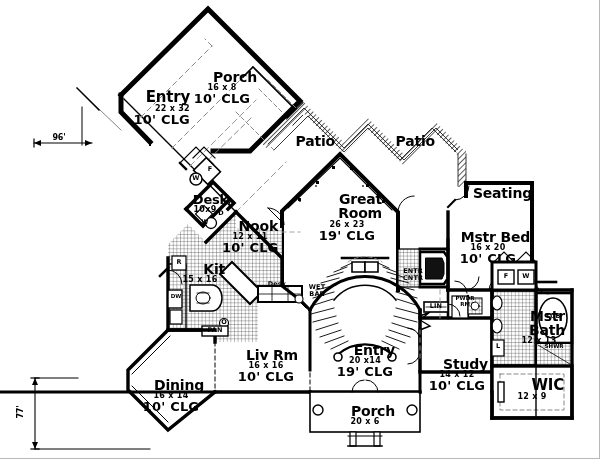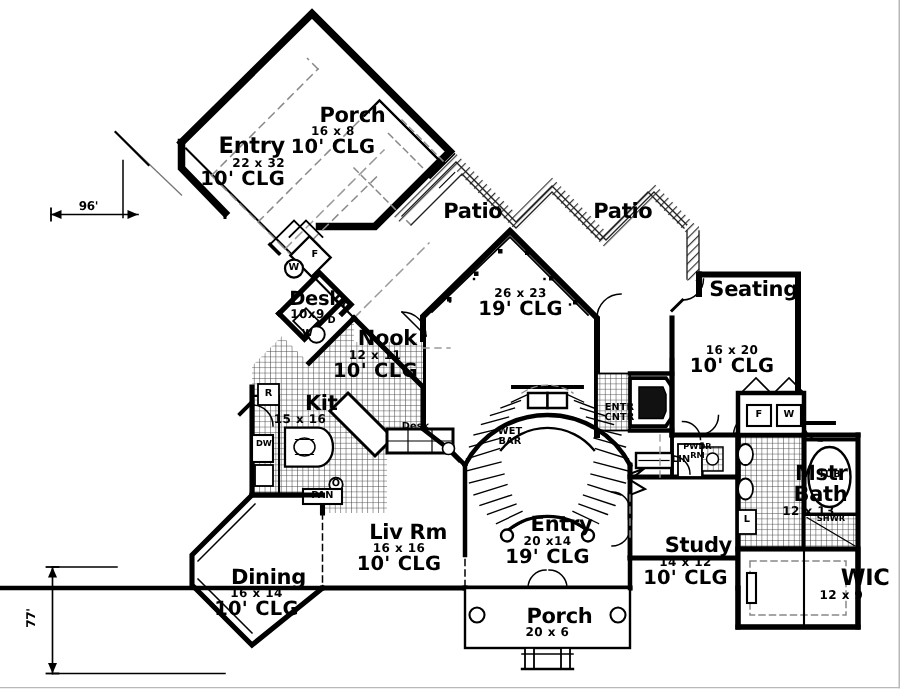--- a/index.html
+++ b/index.html
@@ -436,35 +436,37 @@
 
   <div class="lbl" style="left:175px;top:262px;width:50px;">
     <span class="stack rm-name">Kit</span>
     <span class="stack rm-dim">15 x 16</span>
   </div>
 
   <div class="lbl" style="left:312px;top:192px;width:70px;">
     <span class="stack rm-name">
       
     </span>
+    <span class="stack rm-name" style="line-height:1.02;">Great<br>Room</span>
     <span class="stack rm-dim">26 x 23</span>
     <span class="stack rm-sub">19' CLG</span>
   </div>
 
   <div class="lbl" style="left:446px;top:230px;width:84px;">
+    <span class="stack rm-name">Mstr Bed</span>
     <span class="stack rm-dim">16  x  20</span>
     <span class="stack rm-sub">10' CLG</span>
   </div>
 
   <div class="lbl" style="left:490px;top:309px;width:52px;padding-left:23px;">
     <span class="stack rm-name" style="line-height:1.0;">Mstr<br>Bath</span>
     <span class="stack rm-dim">12 x 13</span>
   </div>
 
-  <div class="lbl" style="left:500px;top:378px;width:64px;margin-left:29px;">
+  <div class="lbl" style="left:500px;top:378px;width:64px;">
     <span class="stack rm-name big">WIC</span>
     <span class="stack rm-dim">12 x 9</span>
   </div>
 
   <div class="lbl" style="left:426px;top:357px;width:62px;">
     <span class="stack rm-name">Study</span>
     <span class="stack rm-dim">14 x 12</span>
     <span class="stack rm-sub">10' CLG</span>
   </div>
 
@@ -484,36 +486,36 @@
     <span class="stack rm-name">Dining</span>
     <span class="stack rm-dim">16 x 14</span>
     <span class="stack rm-sub">10' CLG</span>
   </div>
 
   <div class="lbl" style="left:335px;top:404px;width:60px;">
     <span class="stack rm-name">Porch</span>
     <span class="stack rm-dim">20 x 6</span>
   </div>
 
-  <div class="lbl tiny" style="left:302px;top:284px;width:30px;line-height:1.05;padding-left:23px;">
+  <div class="lbl tiny" style="left:302px;top:284px;width:30px;line-height:1.05;">
     <span class="stack">WET</span>
     <span class="stack">BAR</span>
   </div>
 
   <div class="lbl tiny" style="left:398px;top:268px;width:30px;line-height:1.05;">
     <span class="stack">ENTR</span>
     <span class="stack">CNTR</span>
   </div>
 
   <div class="lbl tiny2" style="left:452px;top:296px;width:26px;line-height:1.05;">
     <span class="stack">PWDR</span>
     <span class="stack">RM</span>
   </div>
 
-  <div class="lbl tiny" style="left:444px;top:303px;width:20px;">
+  <div class="lbl tiny" style="left:426px;top:303px;width:20px;">
     <span>LIN</span>
   </div>
 
   <div class="lbl tiny" style="left:493px;top:343px;width:10px;">
     <span>L</span>
   </div>
 
   <div class="lbl tiny" style="left:542px;top:313px;width:22px;">
     <span>TUB</span>
   </div>

